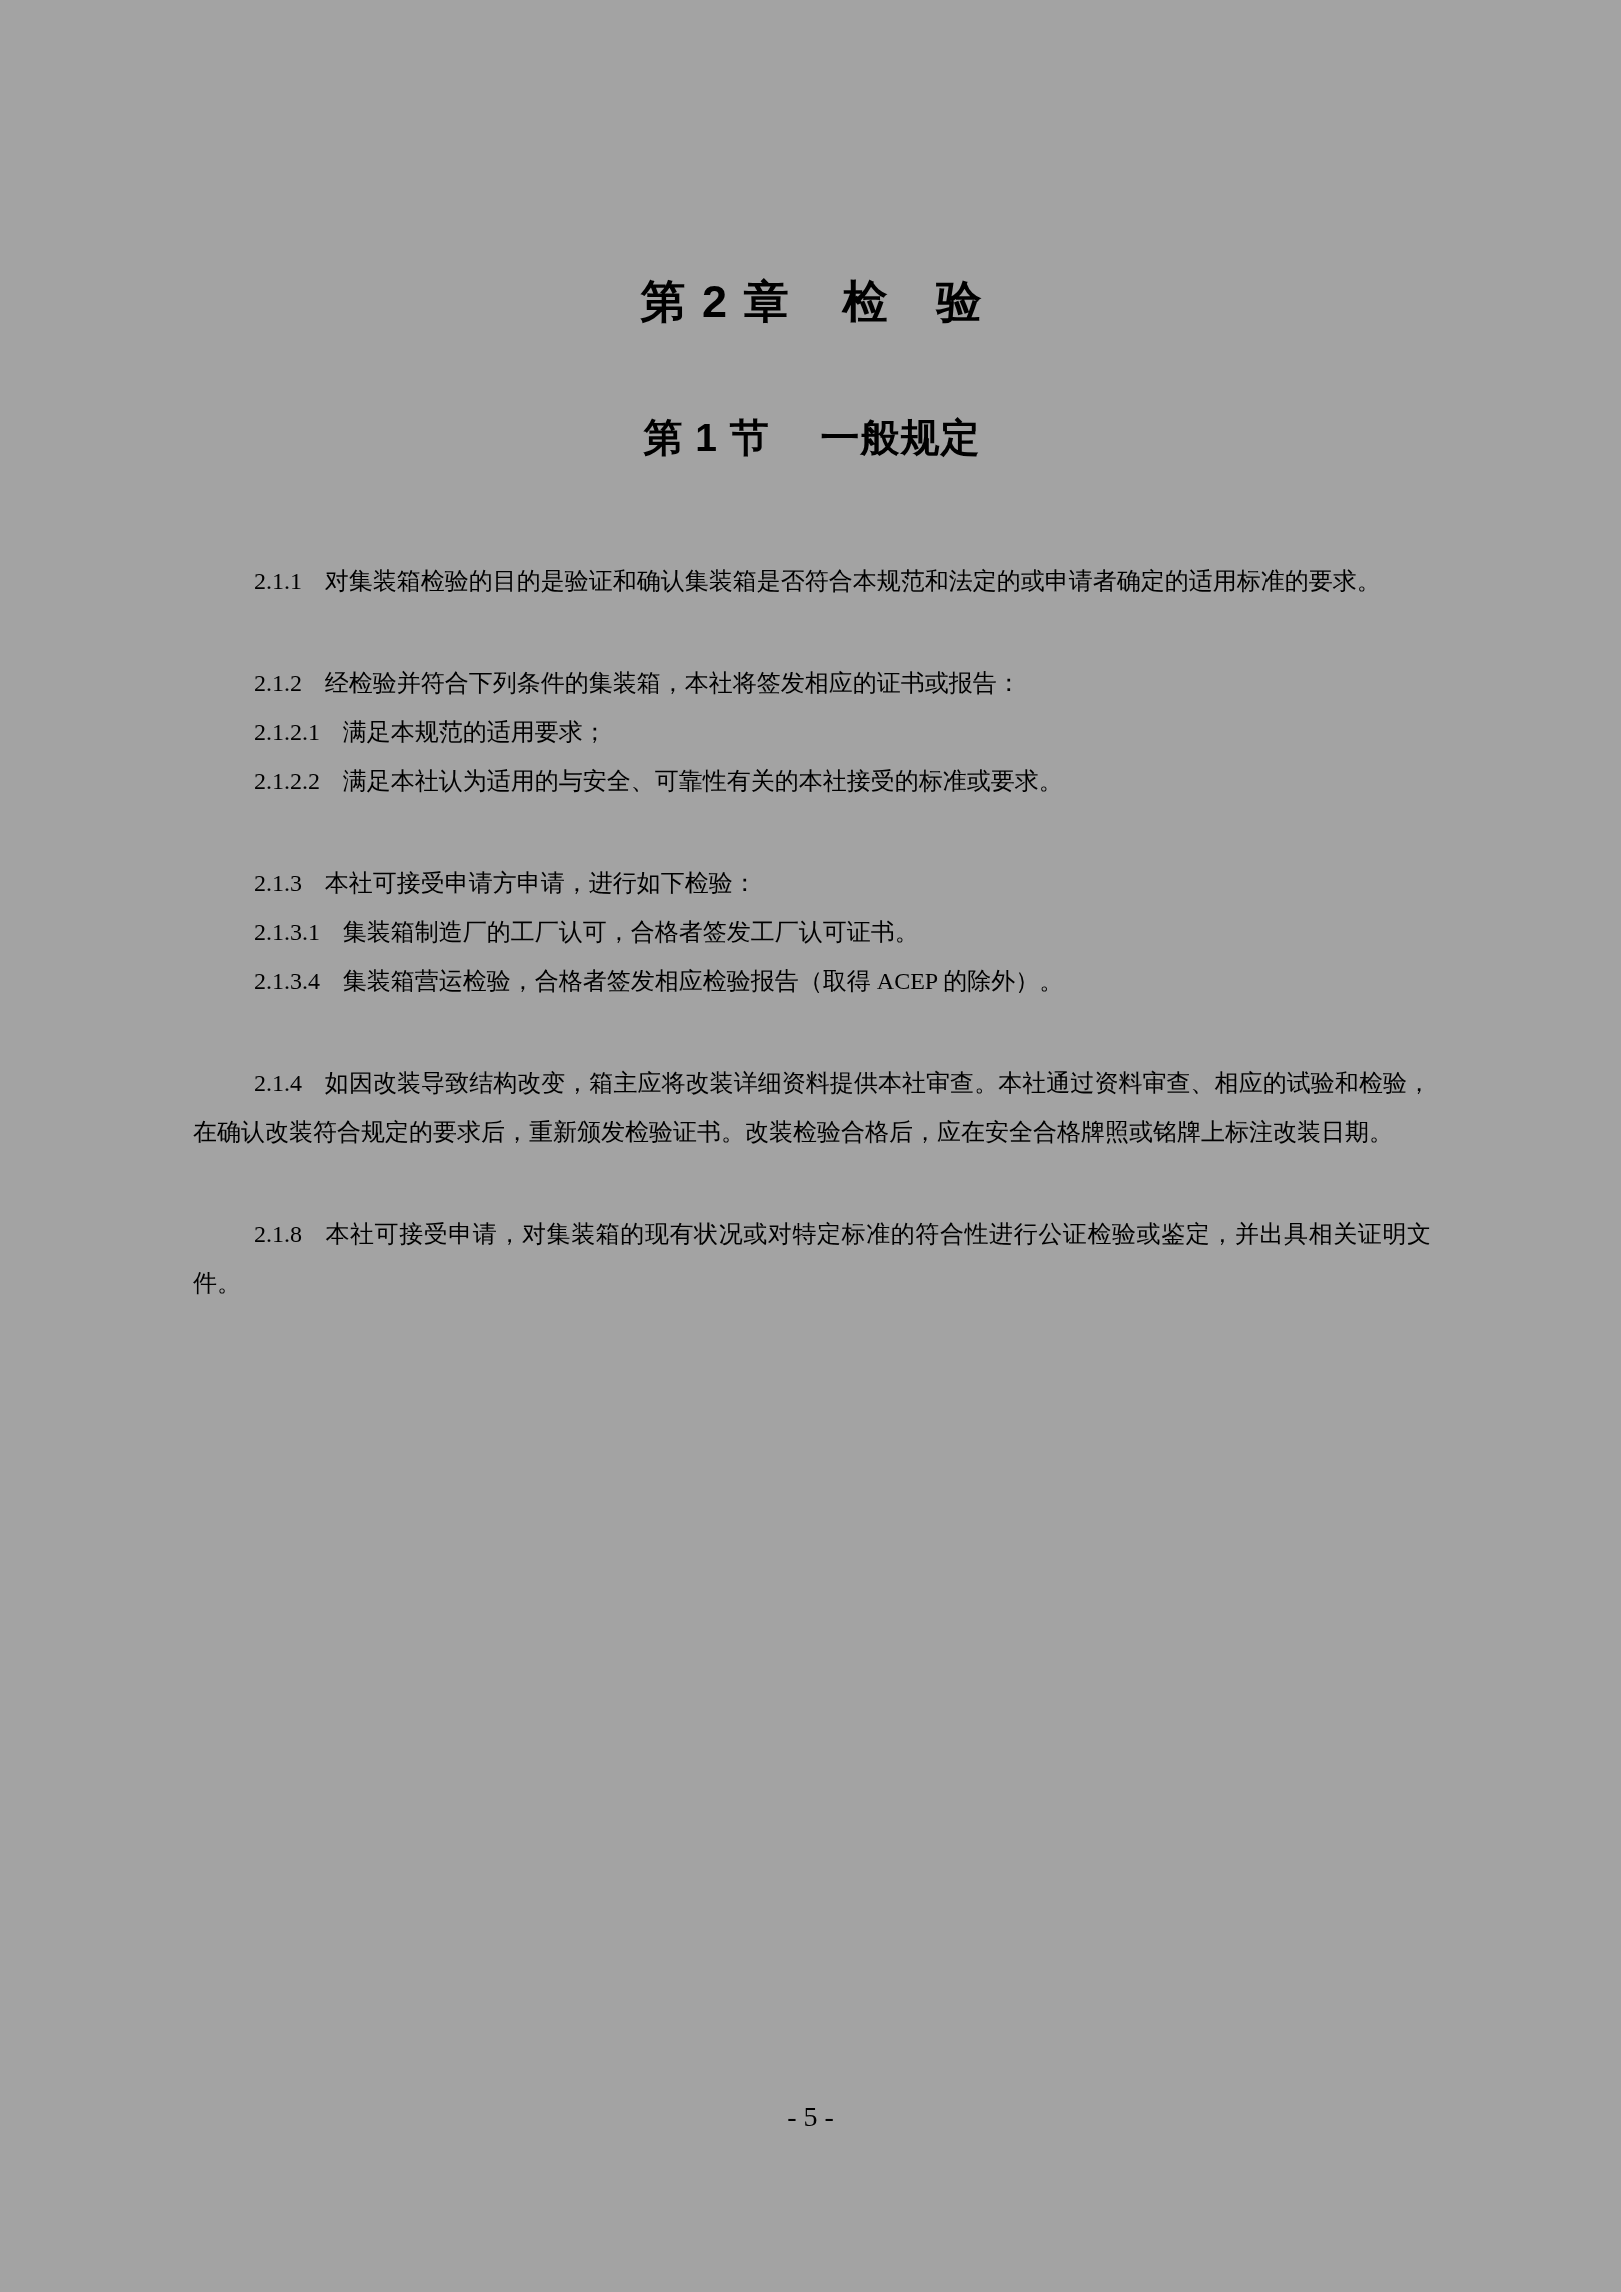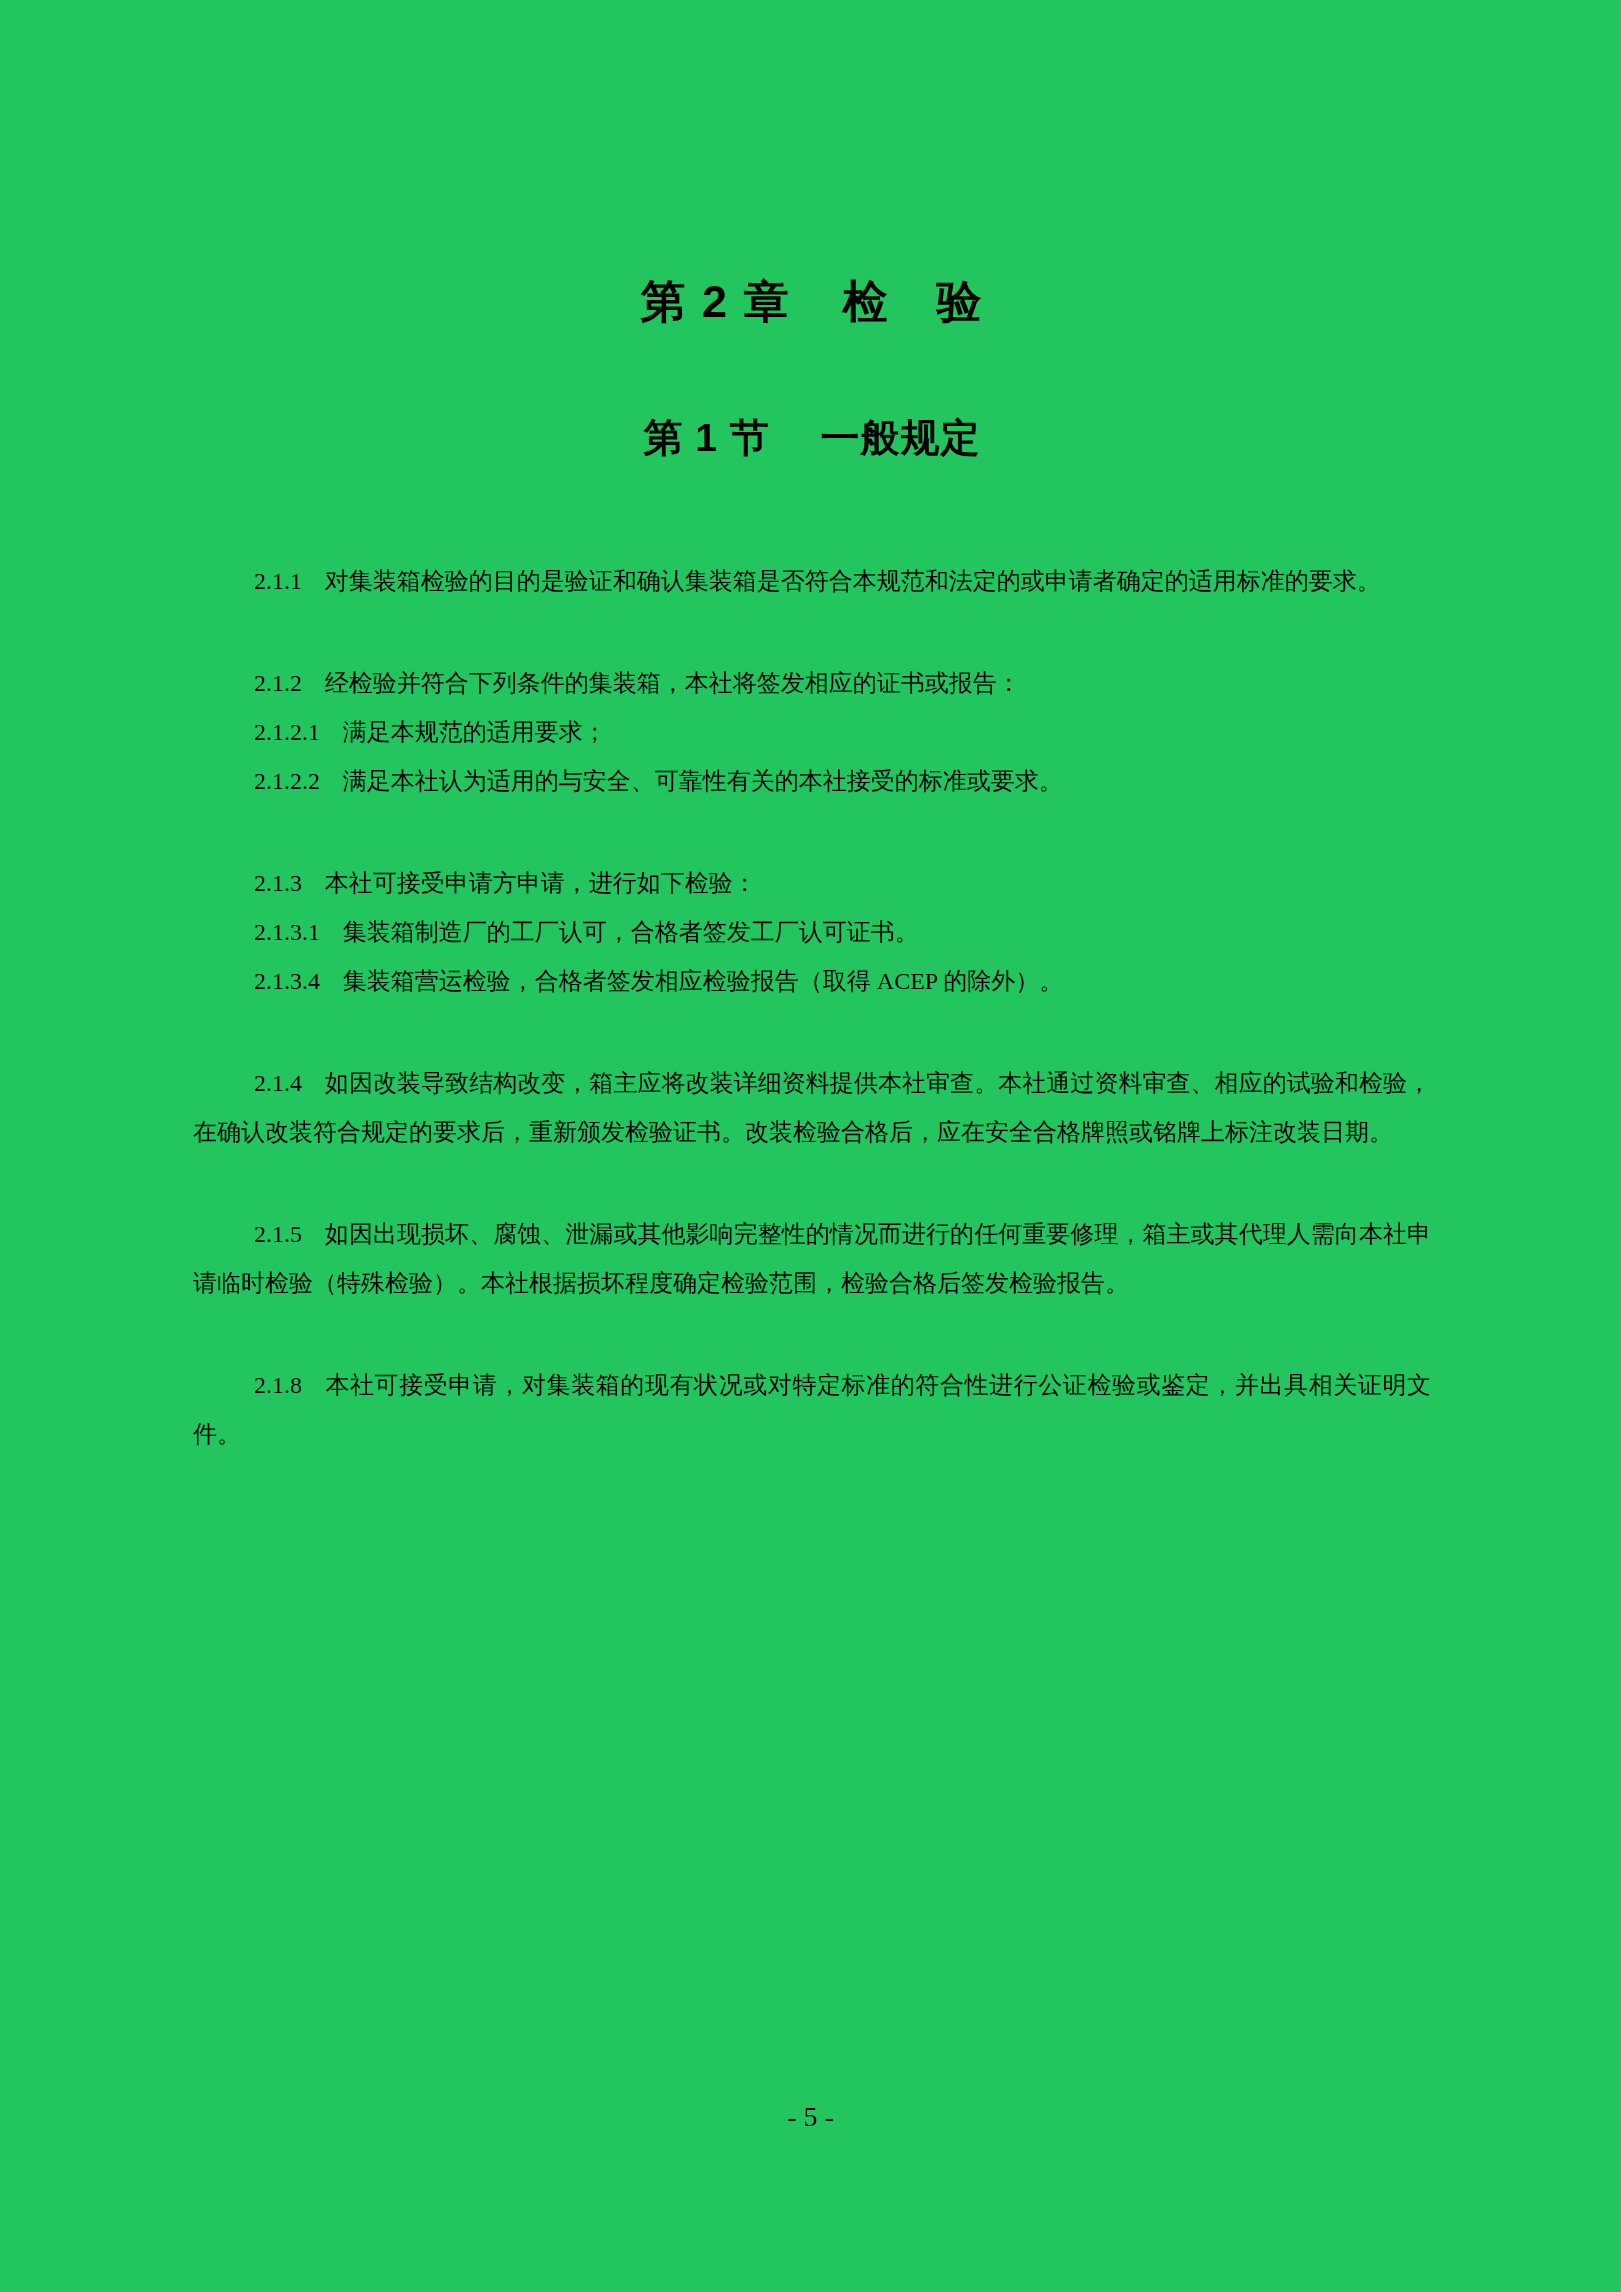--- a/index.html
+++ b/index.html
@@ -1,21 +1,21 @@
 <!DOCTYPE html>
 <html lang="zh"><head>
 <meta charset="utf-8">
 <style>
   html, body { margin: 0; padding: 0; background: #888; }
   .page {
     position: relative;
     width: 1621px;
     height: 2293px;
     margin: 0 auto;
-    background: #22c55e;
+    background: #a3a3a3;
     color: #000000;
     font-family: "Liberation Serif", "DejaVu Serif", serif;
     overflow: hidden;
   }
   .content {
     position: absolute;
     left: 193px;
     top: 0;
     width: 1238px;
   }
@@ -85,23 +85,20 @@
       <div class="block">
         <p class="para"><span class="pid">2.1.3</span><span>本社可接受申请方申请，进行如下检验：</span></p>
         <p class="para"><span class="pid">2.1.3.1</span><span>集装箱制造厂的工厂认可，合格者签发工厂认可证书。</span></p>
         <p class="para"><span class="pid">2.1.3.4</span><span>集装箱营运检验，合格者签发相应检验报告（取得 ACEP 的除外）。</span></p>
       </div>
 
       <div class="block">
         <p class="para"><span class="pid">2.1.4</span><span>如因改装导致结构改变，箱主应将改装详细资料提供本社审查。本社通过资料审查、相应的试验和检验，在确认改装符合规定的要求后，重新颁发检验证书。改装检验合格后，应在安全合格牌照或铭牌上标注改装日期。</span></p>
       </div>
 
-      <div class="block">
-        <p class="para"><span class="pid">2.1.5</span><span>如因出现损坏、腐蚀、泄漏或其他影响完整性的情况而进行的任何重要修理，箱主或其代理人需向本社申请临时检验（特殊检验）。本社根据损坏程度确定检验范围，检验合格后签发检验报告。</span></p>
-      </div>
 
 
 
       <div class="block">
         <p class="para"><span class="pid">2.1.8</span><span>本社可接受申请，对集装箱的现有状况或对特定标准的符合性进行公证检验或鉴定，并出具相关证明文件。</span></p>
       </div>
 
     </div>
   </div>
 

